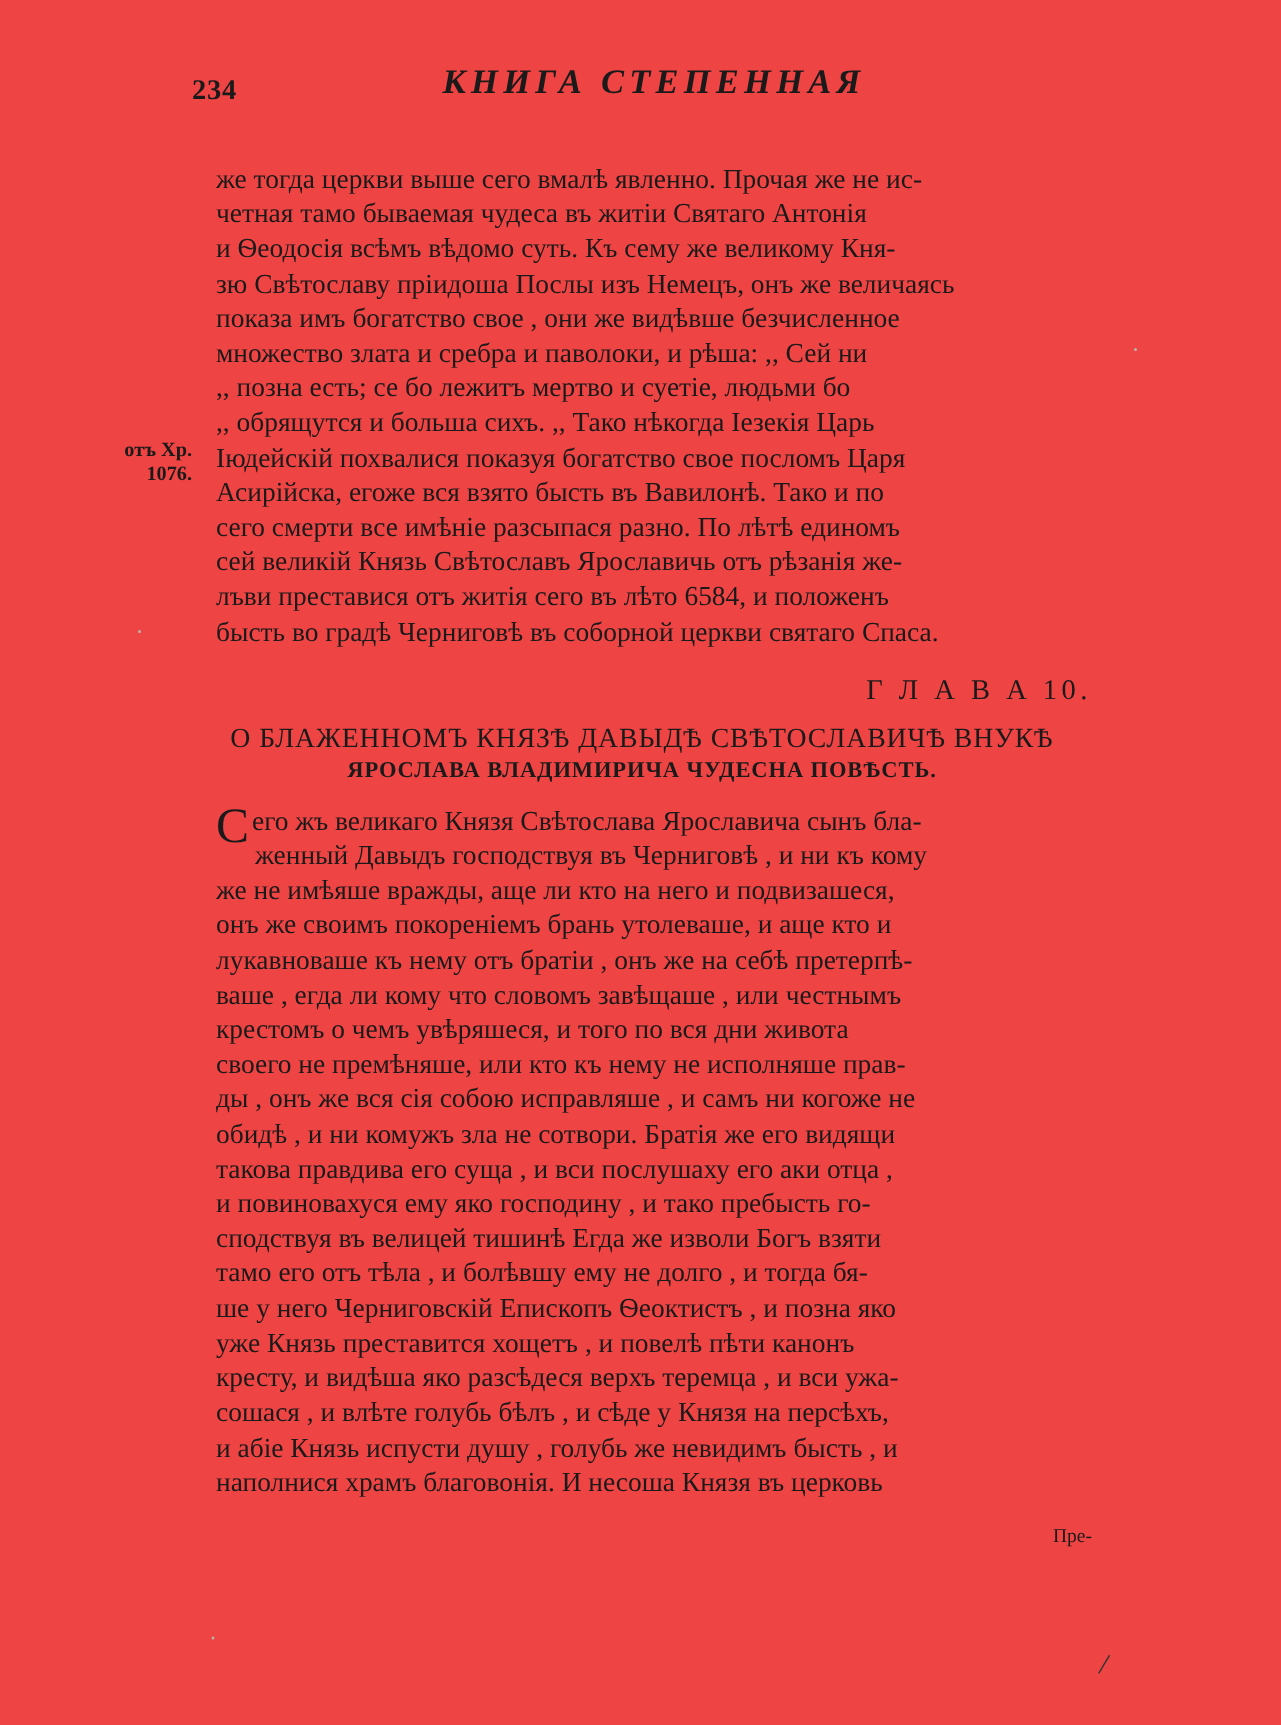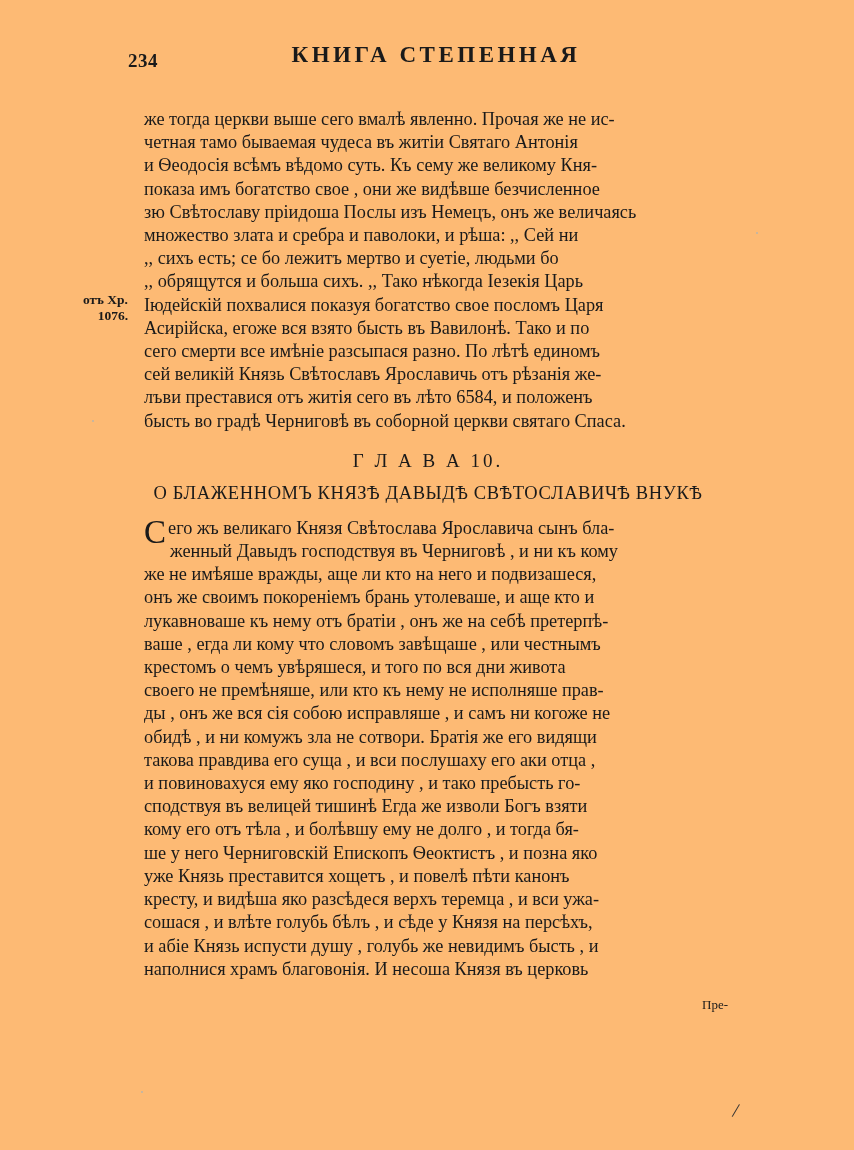--- a/index.html
+++ b/index.html
@@ -11,21 +11,21 @@
     width: 854px;
     height: 1150px;
     position: relative;
     font-family: "Liberation Serif", "DejaVu Serif", serif;
     color: #1a1a1a;
     overflow: hidden;
   }
   .page {
     position: absolute;
     inset: 0;
-    background: #fdba74;
+    background: #ef4444;
   }
   
   .header {
     position: absolute;
     top: 42px;
     left: 128px;
     right: 110px;
     height: 34px;
   }
   .folio {
@@ -38,20 +38,21 @@
   }
   .running-title {
     position: absolute;
     left: 0;
     right: 0;
     top: 0;
     text-align: center;
     font-size: 23px;
     font-weight: 700;
     letter-spacing: 3.5px;
+    font-style: italic;
   }
   
   .column {
     position: absolute;
     top: 92px;
     left: 128px;
     width: 600px;
   }
   .para {
     font-size: 18.3px;
@@ -71,21 +72,21 @@
     top: 292px;
     width: 80px;
     font-size: 13.5px;
     line-height: 16px;
     font-weight: 700;
     text-align: right;
   }
   
   .chapter-line {
     margin-top: 17px;
-    text-align: center;
+    text-align: right;
     font-size: 19px;
     letter-spacing: 3px;
     font-weight: 500;
   }
   .chapter-title {
     margin-top: 10px;
     text-align: center;
     font-size: 18.5px;
     letter-spacing: 0.6px;
     line-height: 22px;
@@ -147,51 +148,52 @@
     <div>отъ Хр.</div>
     <div>1076.</div>
   </div>
 
   <div class="column">
 
     <p class="para">
       <span class="ln">же тогда церкви выше сего вмалѣ явленно. Прочая же не ис-</span>
       <span class="ln">четная тамо бываемая чудеса въ житіи Святаго Антонія</span>
       <span class="ln">и Ѳеодосія всѣмъ вѣдомо суть.   Къ сему же великому Кня-</span>
+      <span class="ln">зю Свѣтославу пріидоша Послы изъ Немецъ, онъ же величаясь</span>
       <span class="ln">показа имъ богатство свое , они же видѣвше безчисленное</span>
-      <span class="ln">зю Свѣтославу пріидоша Послы изъ Немецъ, онъ же величаясь</span>
       <span class="ln">множество злата и сребра и паволоки, и рѣша: ,, Сей ни</span>
-      <span class="ln">,, сихъ есть; се бо лежитъ мертво и суетіе, людьми бо</span>
+      <span class="ln">,, позна есть; се бо лежитъ мертво и суетіе, людьми бо</span>
       <span class="ln">,, обрящутся и больша сихъ. ,,   Тако нѣкогда Іезекія Царь</span>
       <span class="ln">Іюдейскій похвалися показуя богатство свое посломъ Царя</span>
       <span class="ln">Асирійска, егоже вся взято бысть въ Вавилонѣ.  Тако и по</span>
       <span class="ln">сего смерти все имѣніе разсыпася разно.  По лѣтѣ единомъ</span>
       <span class="ln">сей великій  Князь Свѣтославъ Ярославичь отъ рѣзанія же-</span>
       <span class="ln">лъви преставися отъ житія сего въ лѣто 6584, и положенъ</span>
       <span class="ln">бысть во градѣ Черниговѣ въ соборной церкви святаго Спаса.</span>
     </p>
 
     <div class="chapter-line">Г Л А В А  10.</div>
     <div class="chapter-title">О БЛАЖЕННОМЪ КНЯЗѢ ДАВЫДѢ СВѢТОСЛАВИЧѢ ВНУКѢ</div>
+    <div class="chapter-sub">ЯРОСЛАВА ВЛАДИМИРИЧА ЧУДЕСНА ПОВѢСТЬ.</div>
 
     <p class="para body2">
       <span class="ln dropcap-line"><span class="dropcap">С</span><span>его жъ великаго Князя Свѣтослава Ярославича сынъ бла-</span></span>
       <span class="ln" style="padding-left:26px">женный Давыдъ господствуя въ Черниговѣ , и ни къ кому</span>
       <span class="ln">же не имѣяше вражды, аще ли кто на него и подвизашеся,</span>
       <span class="ln">онъ же своимъ покореніемъ брань утолеваше, и аще кто и</span>
       <span class="ln">лукавноваше къ нему отъ братіи , онъ же на себѣ претерпѣ-</span>
       <span class="ln">ваше , егда ли кому что словомъ завѣщаше , или честнымъ</span>
       <span class="ln">крестомъ о чемъ увѣряшеся, и того по вся дни живота</span>
       <span class="ln">своего не премѣняше, или кто къ нему не исполняше прав-</span>
       <span class="ln">ды , онъ же вся сія собою исправляше , и самъ ни когоже не</span>
       <span class="ln">обидѣ , и ни комужъ зла не сотвори.   Братія же его видящи</span>
       <span class="ln">такова правдива его суща , и вси послушаху его аки отца ,</span>
       <span class="ln">и повиновахуся ему яко господину , и тако пребысть го-</span>
       <span class="ln">сподствуя въ велицей тишинѣ   Егда же изволи Богъ взяти</span>
-      <span class="ln">кому его отъ тѣла , и болѣвшу ему не долго , и тогда бя-</span>
+      <span class="ln">тамо его отъ тѣла , и болѣвшу ему не долго , и тогда бя-</span>
       <span class="ln">ше у него Черниговскій Епископъ Ѳеоктистъ , и позна яко</span>
       <span class="ln">уже Князь преставится хощетъ , и повелѣ пѣти канонъ</span>
       <span class="ln">кресту, и видѣша яко разсѣдеся верхъ теремца , и вси ужа-</span>
       <span class="ln">сошася , и влѣте голубь бѣлъ , и сѣде у Князя на персѣхъ,</span>
       <span class="ln">и абіе Князь испусти душу , голубь же невидимъ бысть , и</span>
       <span class="ln">наполнися храмъ благовонія.  И несоша Князя въ церковь</span>
     </p>
 
     <div class="tail">Пре-</div>
   </div>

